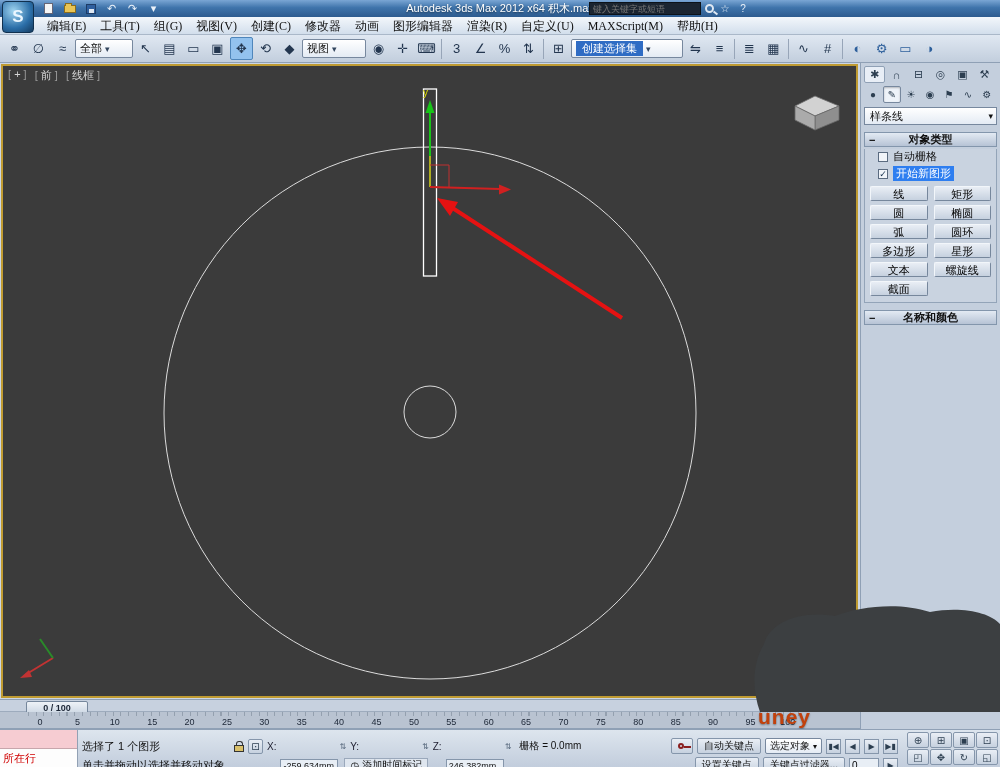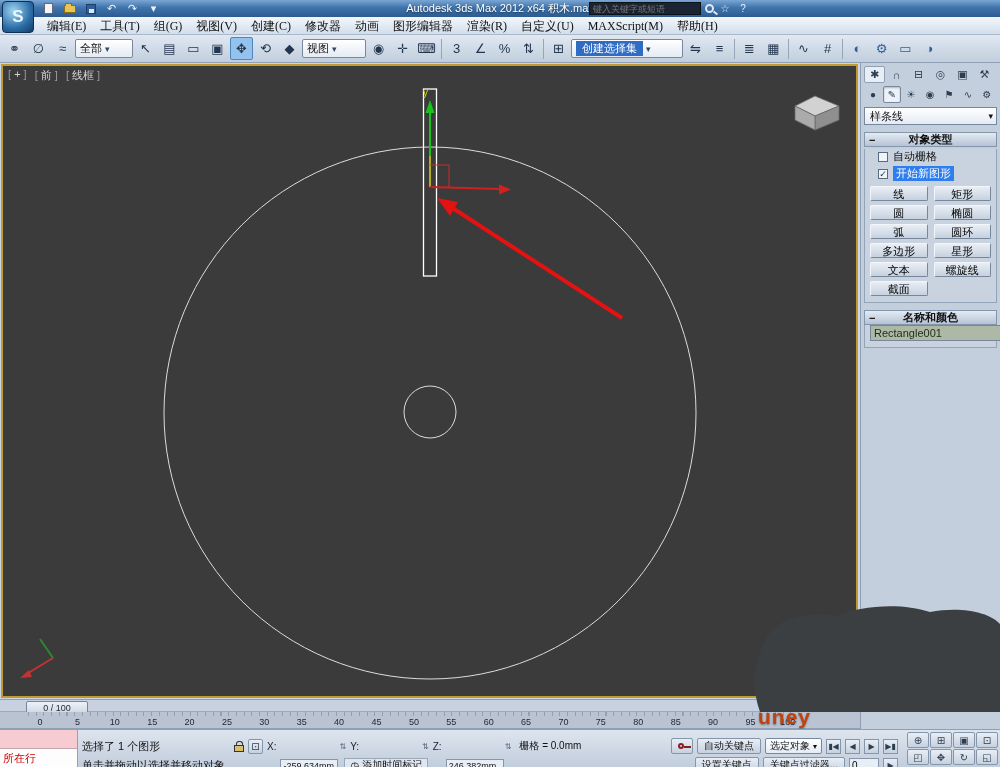--- a/index.html
+++ b/index.html
@@ -86,21 +86,21 @@
     border:1px solid;border-color:#f2f6fa #76879c #76879c #f2f6fa;border-radius:2px;}
   .obtn.ghost{visibility:hidden;}
   .name-row{display:flex;gap:5px;align-items:center;}
   .name-field{flex:1;height:16px;background:#aeb8a6;border:1px solid #76879c;
     color:#1c2e12;font-size:11px;padding:0 3px;font-family:inherit;}
   
   .trackrow{position:absolute;left:0;top:699px;width:860px;height:13px;
     background:#c7d1df;border-top:1px solid #8fa0b5;border-bottom:1px solid #9dabbd;z-index:3;}
   .track-handle{position:absolute;left:26px;top:1px;width:62px;height:14px;
     background:linear-gradient(#eef2f7,#cbd6e3);border:1px solid #76879c;border-radius:2px;
-    font-size:9px;display:grid;place-items:center;color:#1c2636;}
+    font-size:9px;display:grid;place-items:center;color:#1c2636;font-weight:bold;}
   .ruler{position:absolute;left:0;top:712px;width:860px;height:17px;background:#b9c3d1;
     border-bottom:1px solid #8fa0b5;z-index:3;}
   .ruler::before{content:"";position:absolute;left:28px;right:60px;top:0;height:4px;
     background:repeating-linear-gradient(90deg,#94a0af 0 1px,transparent 1px 7.7px);}
   .ticks{position:absolute;left:28px;top:5px;width:772px;display:flex;justify-content:space-between;}
   .tick{width:24px;text-align:center;font-size:9px;color:#1c2636;}
   
   .statusbar{position:absolute;left:0;bottom:0;width:1000px;height:38px;
     background:linear-gradient(#dde5ee,#c2cddc);border-top:1px solid #8fa0b5;z-index:20;font-size:11px;}
   .listener{position:absolute;left:0;top:0;width:78px;height:38px;border-right:1px solid #92a1b4;}
@@ -330,26 +330,20 @@
         <button class="obtn ghost"></button>
       </div>
     </div>
   </div>
 
   <div class="rollout">
     <div class="ro-head">
       <span class="minus">−</span>
       <span>名称和颜色</span>
     </div>
-    <div class="ro-body">
-      <div class="name-row">
-        <input class="name-field" value="Rectangle001" style="">
-
-      </div>
-    </div>
   </div>
 </div>
 
 <div class="trackrow">
   <div class="track-handle">0 / 100</div>
 </div>
 <div class="ruler">
   <div class="ticks">
     <span class="tick">0</span>
     <span class="tick">5</span>

